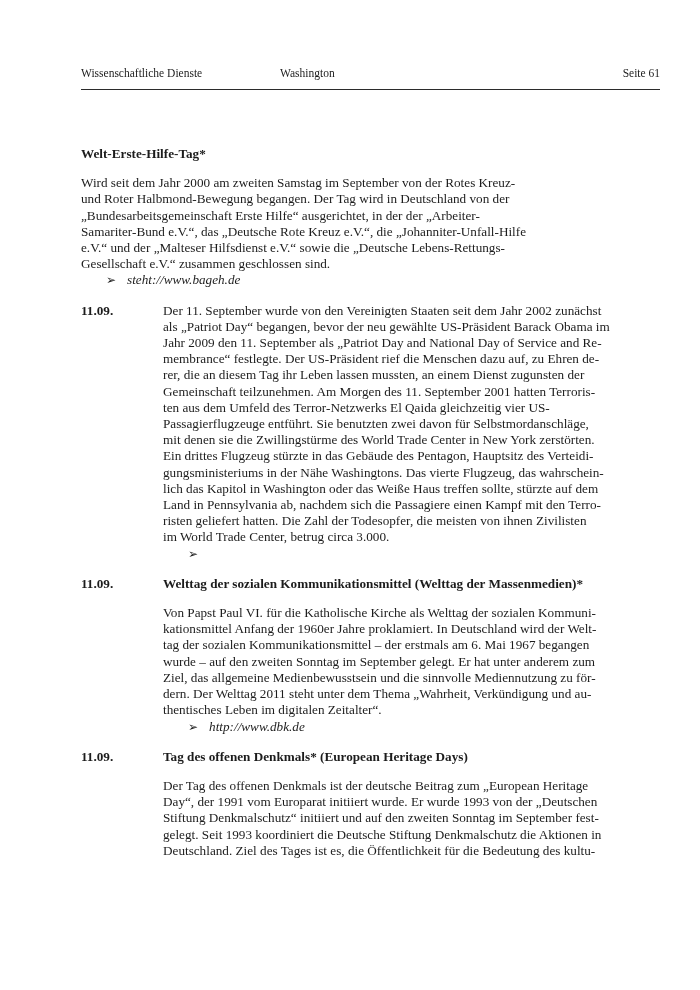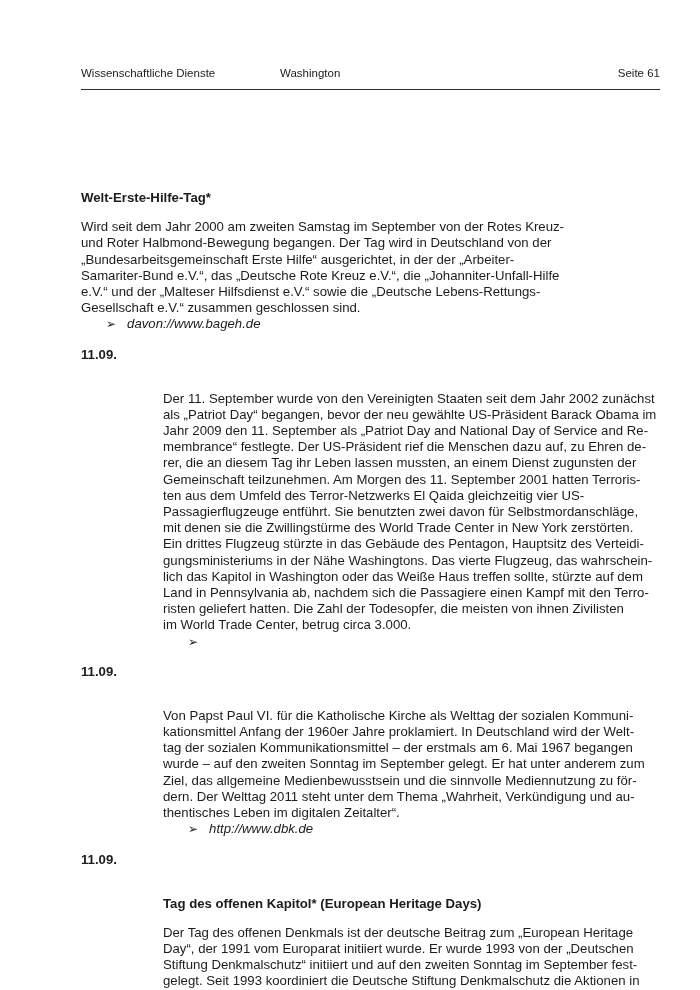--- a/index.html
+++ b/index.html
@@ -4,21 +4,21 @@
 <style>
   html, body { margin: 0; padding: 0; background: #ffffff; }
   .page {
     position: relative;
     width: 700px;
     height: 990px;
     background: #ffffff;
     box-sizing: border-box;
     padding: 66px 40px 0 81px;
     color: #1c1c1c;
-    font-family: Liberation Sans, sans-serif;
+    font-family: Liberation Serif, serif;
     overflow: hidden;
   }
   .header {
     display: flex;
     align-items: flex-start;
     font-size: 11.5px;
     line-height: 14px;
   }
   .header-left { width: 199px; flex-shrink: 0; }
   .header-center { flex: 1; }
@@ -29,21 +29,21 @@
     border-top: 1px solid #2b2b2b;
     margin: 9px 0 0 0;
   }
   .main { margin-top: 56px; font-size: 13.2px; line-height: 16.2px; }
   .section { display: flex; margin-bottom: 14px; }
   .date-col {
     width: 82px;
     flex-shrink: 0;
     font-weight: bold;
   }
-  .content-col { flex: 1; min-width: 0; margin-top: 44px; }
+  .content-col { flex: 1; min-width: 0; }
   .entry-title { font-weight: bold; margin: 0 0 13px 0; }
   .entry-body { white-space: pre-line; margin: 0; }
   .link-line { display: flex; align-items: baseline; padding-left: 25px; }
   .link-arrow { margin-right: 11px; font-size: 12px; font-style: normal; }
   .link-url { font-style: italic; color: #1c1c1c; text-decoration: none; }
 </style>
 </head>
 <body>
 
 <div class="page">
@@ -64,21 +64,21 @@
       <div class="content-col">
         <div class="entry-title">Welt-Erste-Hilfe-Tag*</div>
         <p class="entry-body">Wird seit dem Jahr 2000 am zweiten Samstag im September von der Rotes Kreuz-
 und Roter Halbmond-Bewegung begangen. Der Tag wird in Deutschland von der
 „Bundesarbeitsgemeinschaft Erste Hilfe“ ausgerichtet, in der der „Arbeiter-
 Samariter-Bund e.V.“, das „Deutsche Rote Kreuz e.V.“, die „Johanniter-Unfall-Hilfe
 e.V.“ und der „Malteser Hilfsdienst e.V.“ sowie die „Deutsche Lebens-Rettungs-
 Gesellschaft e.V.“ zusammen geschlossen sind.</p>
         <div class="link-line">
           <span class="link-arrow">➢</span>
-          <span class="link-url">davon://www.bageh.de</span>
+          <span class="link-url">steht://www.bageh.de</span>
         </div>
       </div>
     </div>
 
     <div class="section">
       <div class="date-col">11.09.</div>
       <div class="content-col">
         <p class="entry-body">Der 11. September wurde von den Vereinigten Staaten seit dem Jahr 2002 zunächst
 als „Patriot Day“ begangen, bevor der neu gewählte US-Präsident Barack Obama im
 Jahr 2009 den 11. September als „Patriot Day and National Day of Service and Re-
@@ -96,38 +96,39 @@
 im World Trade Center, betrug circa 3.000.</p>
         <div class="link-line">
           <span class="link-arrow">➢</span>
         </div>
       </div>
     </div>
 
     <div class="section">
       <div class="date-col">11.09.</div>
       <div class="content-col">
+        <div class="entry-title">Welttag der sozialen Kommunikationsmittel (Welttag der Massenmedien)*</div>
         <p class="entry-body">Von Papst Paul VI. für die Katholische Kirche als Welttag der sozialen Kommuni-
 kationsmittel Anfang der 1960er Jahre proklamiert. In Deutschland wird der Welt-
 tag der sozialen Kommunikationsmittel – der erstmals am 6. Mai 1967 begangen
 wurde – auf den zweiten Sonntag im September gelegt. Er hat unter anderem zum
 Ziel, das allgemeine Medienbewusstsein und die sinnvolle Mediennutzung zu för-
 dern. Der Welttag 2011 steht unter dem Thema „Wahrheit, Verkündigung und au-
 thentisches Leben im digitalen Zeitalter“.</p>
         <div class="link-line">
           <span class="link-arrow">➢</span>
           <span class="link-url">http://www.dbk.de</span>
         </div>
       </div>
     </div>
 
     <div class="section">
       <div class="date-col">11.09.</div>
       <div class="content-col">
-        <div class="entry-title">Tag des offenen Kapitol* (European Heritage Days)</div>
+        <div class="entry-title">Tag des offenen Denkmals* (European Heritage Days)</div>
         <p class="entry-body">Der Tag des offenen Denkmals ist der deutsche Beitrag zum „European Heritage
 Day“, der 1991 vom Europarat initiiert wurde. Er wurde 1993 von der „Deutschen
 Stiftung Denkmalschutz“ initiiert und auf den zweiten Sonntag im September fest-
 gelegt. Seit 1993 koordiniert die Deutsche Stiftung Denkmalschutz die Aktionen in
 Deutschland. Ziel des Tages ist es, die Öffentlichkeit für die Bedeutung des kultu-</p>
       </div>
     </div>
 
   </div>
 </div>

